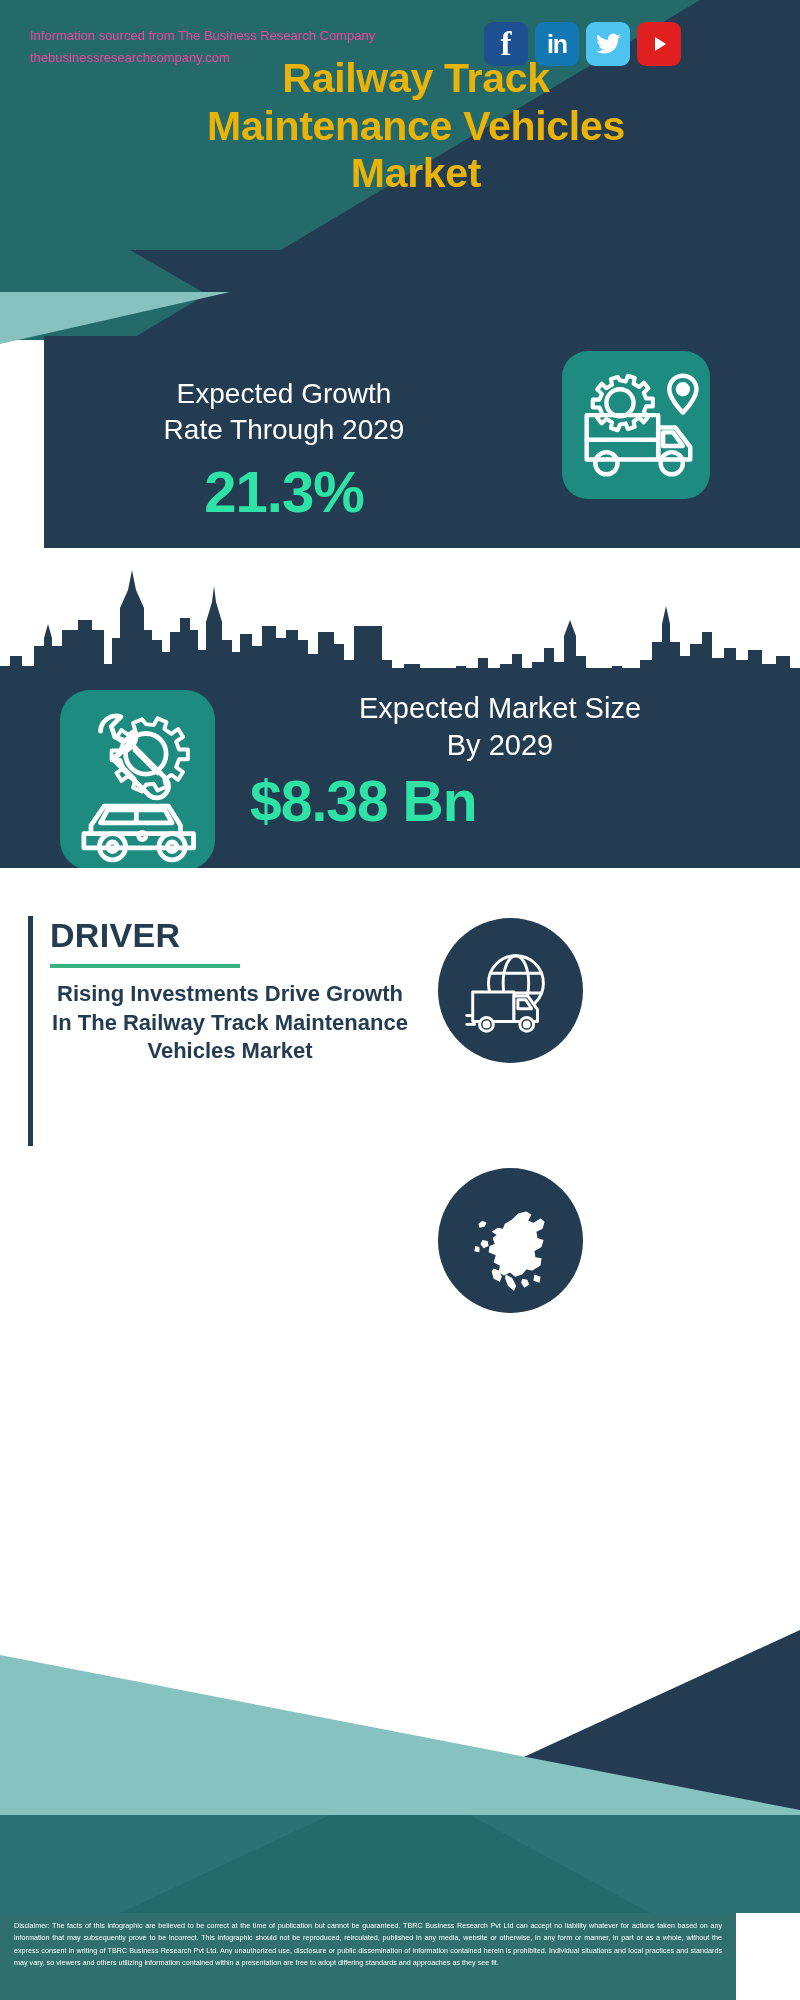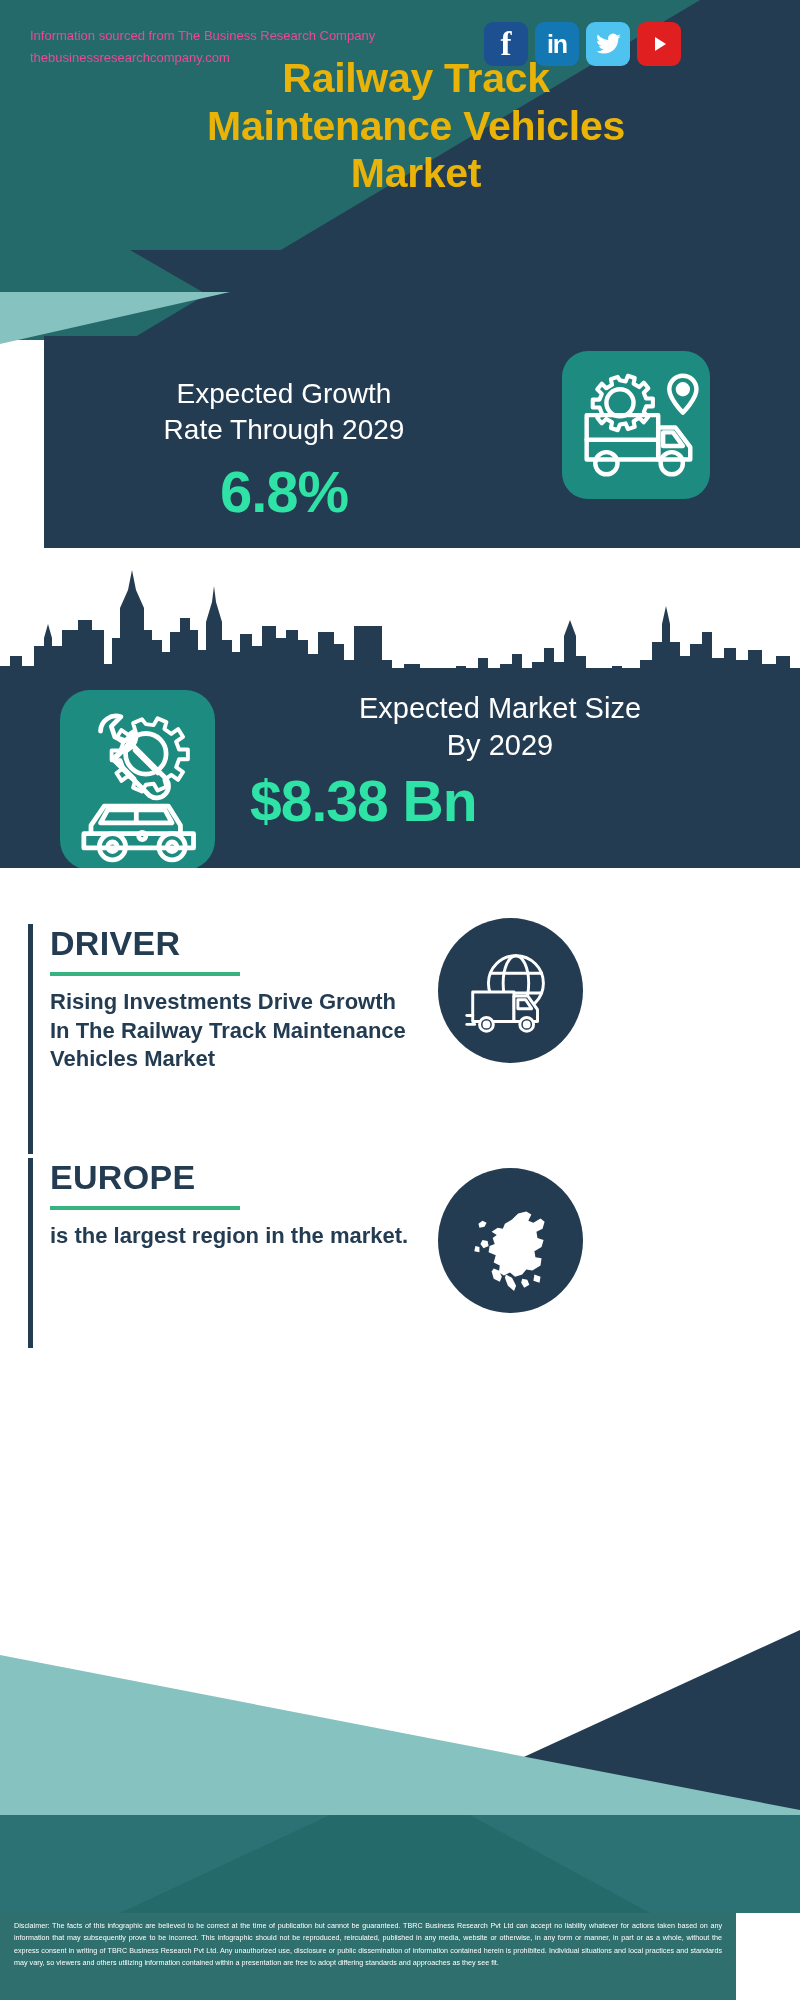--- a/index.html
+++ b/index.html
@@ -189,21 +189,21 @@
     </div>
   </div>
   <div class="header-wedge"></div>
   <div class="teal-tri-top"></div>
 
   <div class="growth-panel">
     <div class="growth-text">
       <div>Expected Growth</div>
       <div>Rate Through 2029</div>
     </div>
-    <div class="growth-value">6.8%</div>
+    <div class="growth-value">21.3%</div>
 
     <div class="icon-tile-teal tile-growth">
       <svg viewBox="0 0 120 120" width="148" height="148" fill="none" stroke="#ffffff" stroke-width="3.6" stroke-linecap="round" stroke-linejoin="round">
 
         <path d="M20 52 H78 V88 H20 Z"></path>
         <path d="M20 72 H78"></path>
 
         <path d="M78 62 H92 L104 78 V88 H78 Z"></path>
         <path d="M82 66 H90 L98 77 H82 Z"></path>
 
@@ -256,21 +256,21 @@
     </div>
     <div class="market-text">
       <div>Expected Market Size</div>
       <div>By 2029</div>
     </div>
     <div class="market-value">$8.38 Bn</div>
   </div>
 
   <div class="body-white">
 
-    <div class="fact-block" style="left:28px; top:56px; width:390px; height:230px;">
+    <div class="fact-block" style="left:28px; top:48px; width:390px; height:230px;text-align:center;">
       <div class="fact-bar"></div>
       <div class="fact-head">DRIVER</div>
       <div class="fact-rule"></div>
       <div class="fact-body">Rising Investments Drive Growth In The Railway Track Maintenance Vehicles Market</div>
     </div>
 
     <div class="circle-icon" style="left:438px; top:50px;">
       <svg viewBox="0 0 110 110" width="108" height="108" fill="none" stroke="#ffffff" stroke-width="3" stroke-linecap="round" stroke-linejoin="round">
 
         <circle cx="60" cy="47" r="28"></circle>
@@ -283,26 +283,20 @@
         <path d="M62 64 H70 L76 73 H62 Z"></path>
         <circle cx="30" cy="89" r="7" fill="#243c52"></circle>
         <circle cx="30" cy="89" r="2.5" fill="#ffffff"></circle>
         <circle cx="71" cy="89" r="7" fill="#243c52"></circle>
         <circle cx="71" cy="89" r="2.5" fill="#ffffff"></circle>
         <path d="M10 89 H18"></path>
         <path d="M10 80 H16"></path>
       </svg>
     </div>
 
-    <div class="fact-block" style="left:28px; top:290px; width:390px; height:190px;">
-      <div class="fact-bar"></div>
-      <div class="fact-head">EUROPE</div>
-      <div class="fact-rule"></div>
-      <div class="fact-body">is the largest region in the market.</div>
-    </div>
 
     <div class="circle-icon" style="left:438px; top:300px;">
       <svg viewBox="0 0 110 110" width="112" height="112">
         <g fill="#ffffff">
           <path d="M23 38 l4 -3 l4 2 l-2 4 l-5 1 Z"></path>
           <path d="M36 46 l6 -4 l5 1 l2 -5 l7 -4 l6 -6 l8 -2 l5 3 l-3 6 l5 2 l7 -4 l4 3 l-2 7 l-6 3 l1 6 l6 2 l-2 7 l-7 4 l1 6 l6 1 l-1 7 l-8 5 l-6 -1 l-4 5 l-7 2 l-5 -4 l-6 3 l-5 -3 l1 -7 l-6 -3 l2 -7 l-7 -3 l1 -6 l5 -2 l-2 -6 l4 -3 Z"></path>
           <path d="M27 54 l5 1 l1 5 l-5 2 l-3 -4 Z"></path>
           <path d="M20 60 l4 1 l0 5 l-5 -1 Z"></path>
           <path d="M38 82 l5 2 l3 6 l-2 5 l-6 -3 l-2 -7 Z"></path>
           <path d="M50 88 l6 3 l4 8 l-2 5 l-6 -5 l-3 -8 Z"></path>

